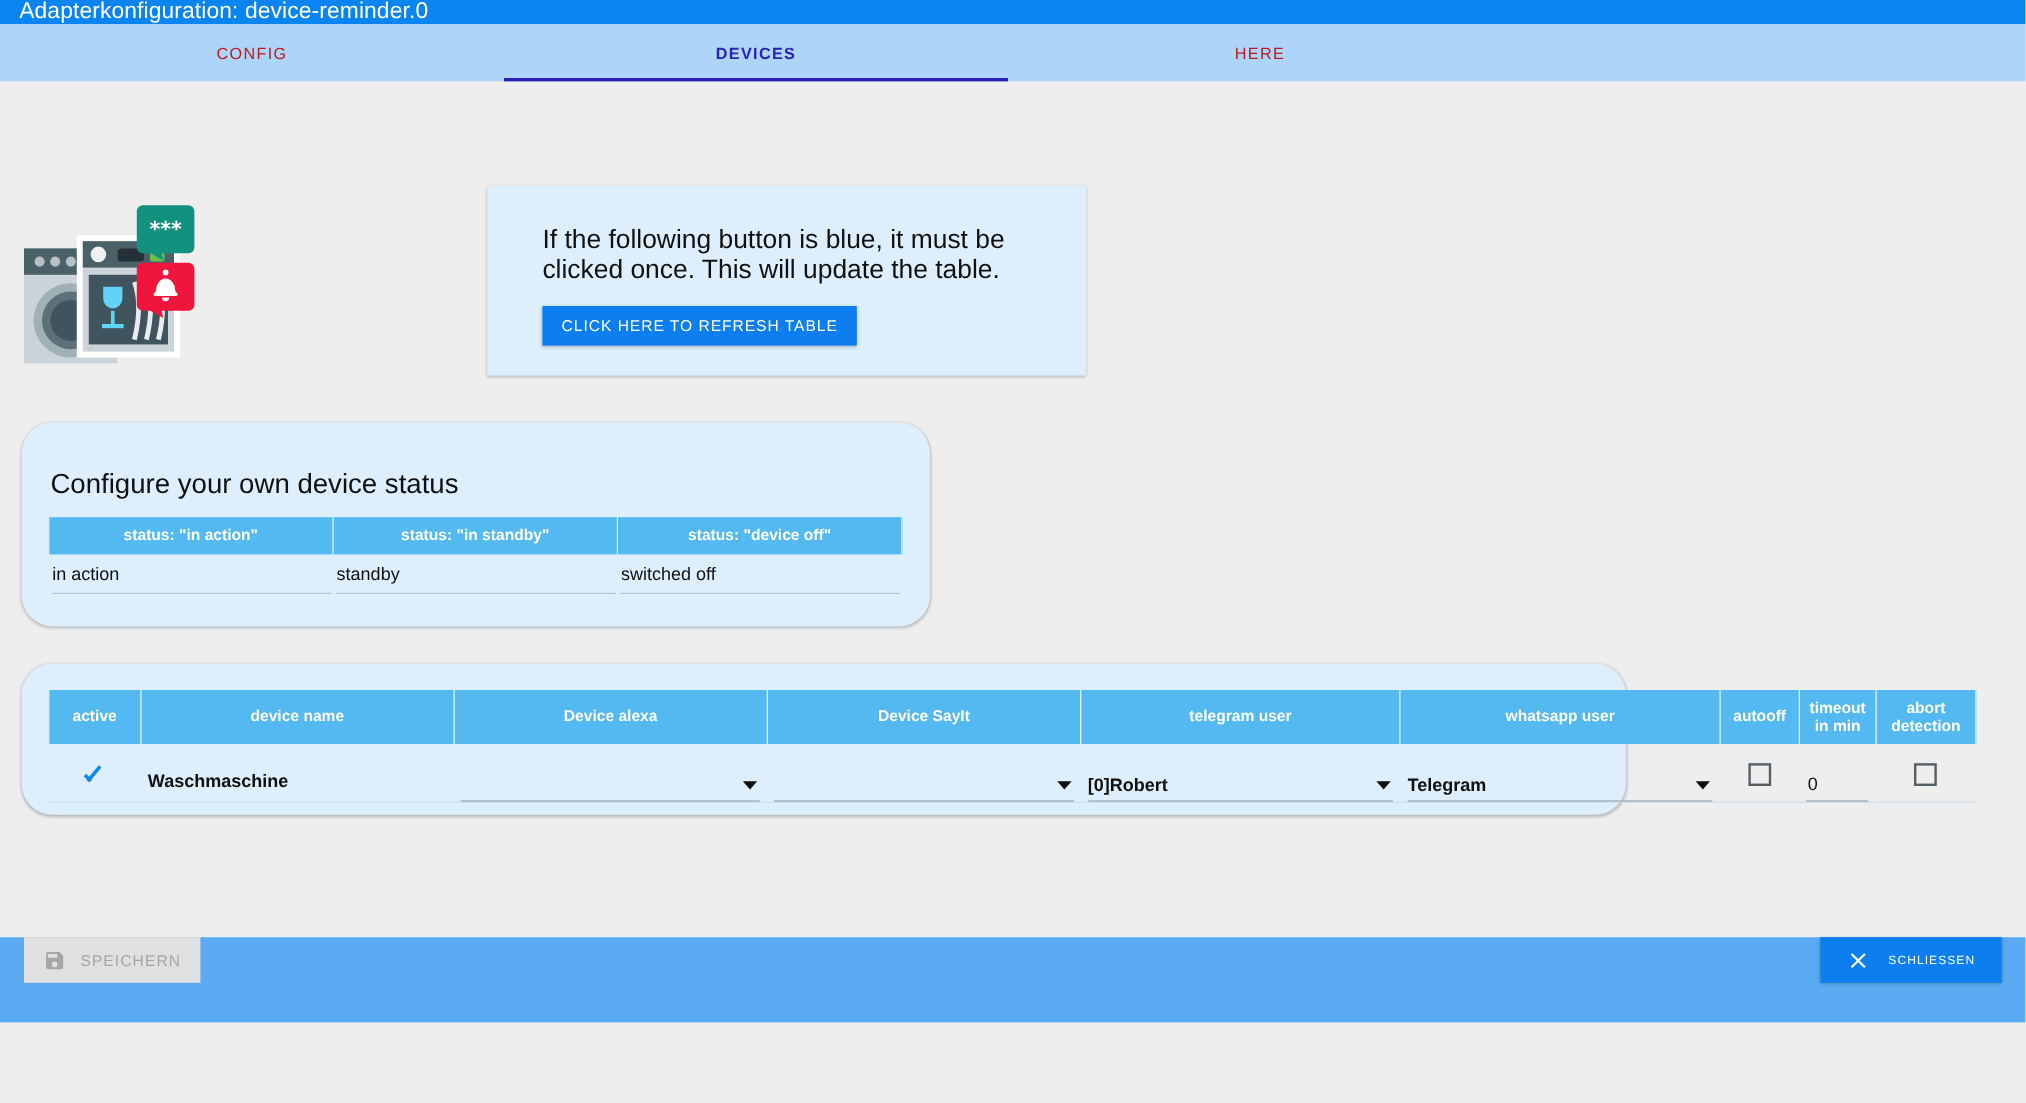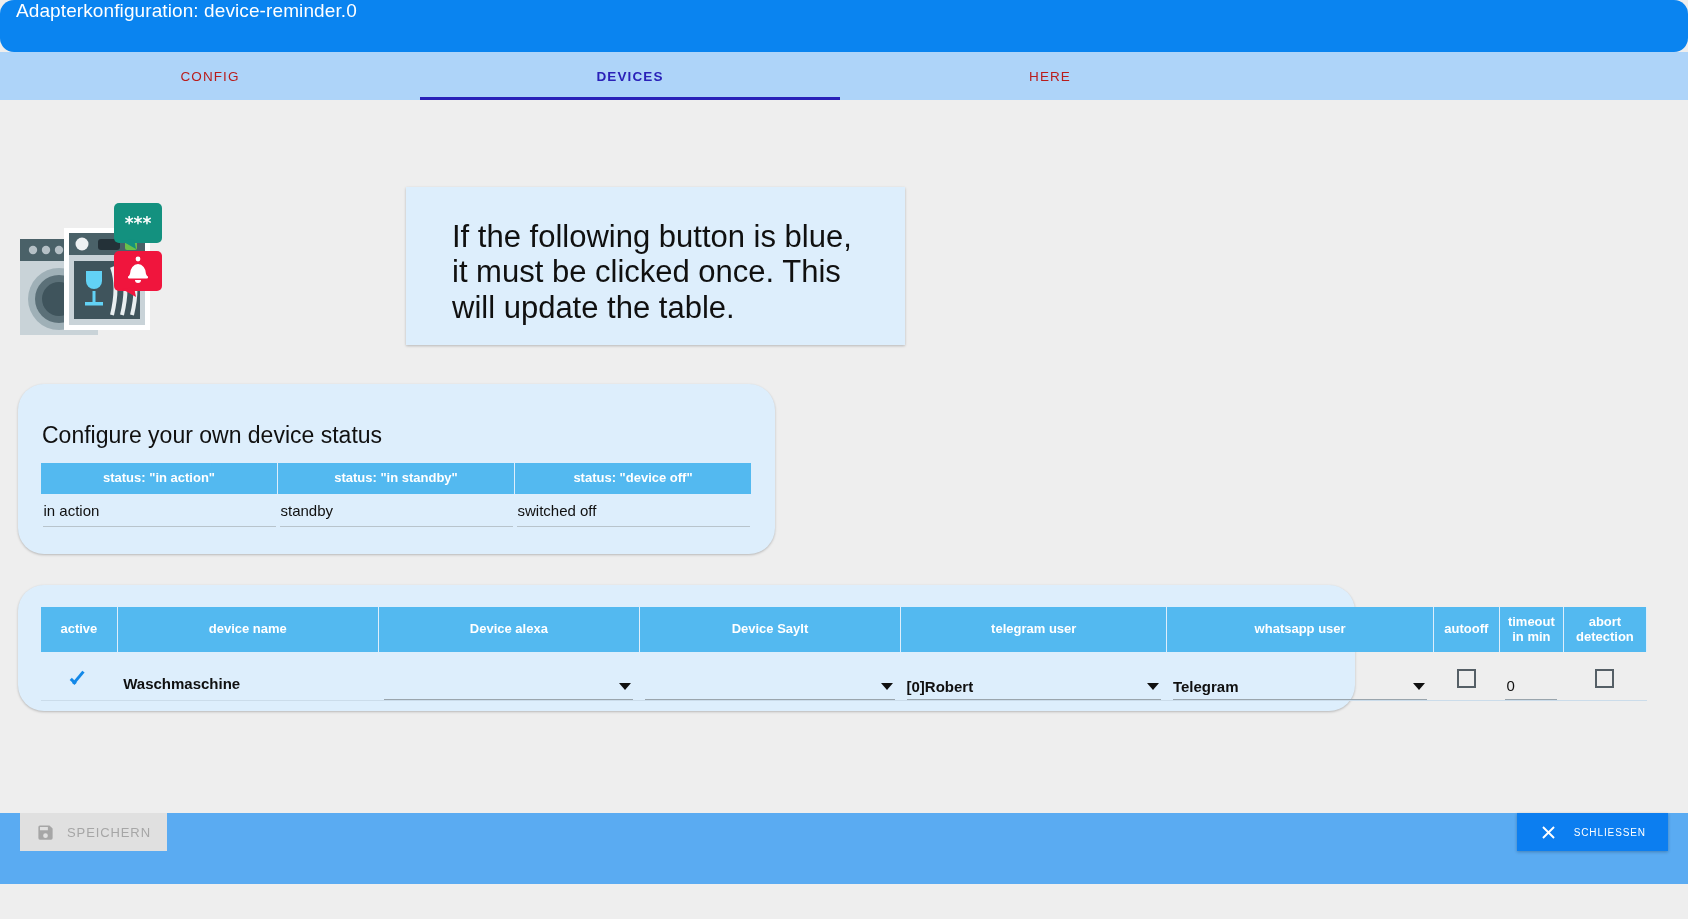--- a/index.html
+++ b/index.html
@@ -6,29 +6,28 @@
   html, body {
     margin: 0; padding: 0;
     width: 1688px; height: 919px;
     background: #eeeeee;
     font-family: "Liberation Sans", sans-serif;
     overflow: hidden;
   }
 
   
   .titlebar {
-    height: 52px;
+    height: 20px;
     background: #0a84f0;
     color: #ffffff;
     display: flex;
-    align-items: flex-start;
+    align-items: center;
     padding: 0 16px;
     font-size: 19px;
     letter-spacing: .1px;
-    border-radius: 14px;
   }
 
   
   .tabbar {
     height: 48px;
     background: #aed4f9;
     display: flex;
     align-items: stretch;
     position: relative;
   }
@@ -74,21 +73,21 @@
     position: absolute;
     left: 406px;
     top: 87px;
     width: 499px;
     height: 158px;
     background: #ddeefc;
     box-shadow: 0 1px 3px rgba(0,0,0,.14), 0 1px 2px rgba(0,0,0,.1);
     padding: 24px;
   }
   .refresh-text {
-    font-size: 31px;
+    font-size: 22px;
     color: #101010;
     line-height: 1.14;
     max-width: 420px;
     margin: 8px 0 0 22px;
   }
   .refresh-btn {
     margin: 18px 0 0 22px;
     background: #0c7ef0;
     color: #fff;
     border: none;
@@ -345,20 +344,21 @@
         <circle cx="0" cy="-12" r="2.4"></circle>
         <path d="M-8 3 a8 10 0 0 1 16 0 l1.6 3 h-19.2 z"></path>
         <rect x="-10" y="5" width="20" height="2.6" rx="1.3"></rect>
         <path d="M-3 9 a3 3 0 0 0 6 0 z"></path>
       </g>
     </svg>
   </div>
 
   <div class="refresh-card">
     <div class="refresh-text">If the following button is blue, it must be clicked once. This will update the table.</div>
+    <button class="refresh-btn">CLICK HERE TO REFRESH TABLE</button>
   </div>
 
   <div class="panel status-panel">
     <div class="status-title">Configure your own device status</div>
     <table class="status-table">
       <thead>
         <tr>
           <th class="thead-cell">status: "in action"</th>
           <th class="thead-cell">status: "in standby"</th>
           <th class="thead-cell">status: "device off"</th>

